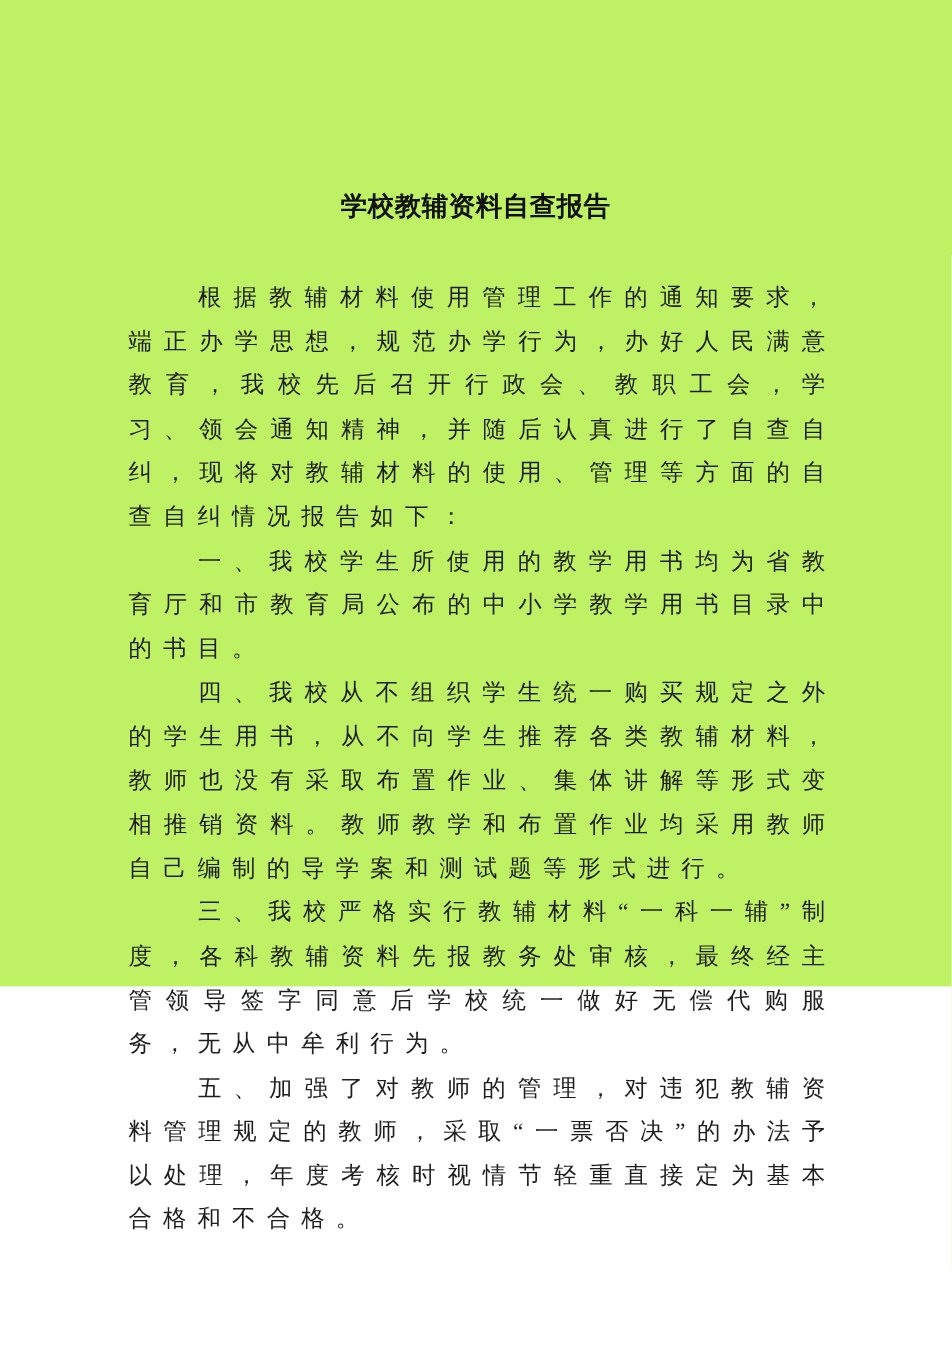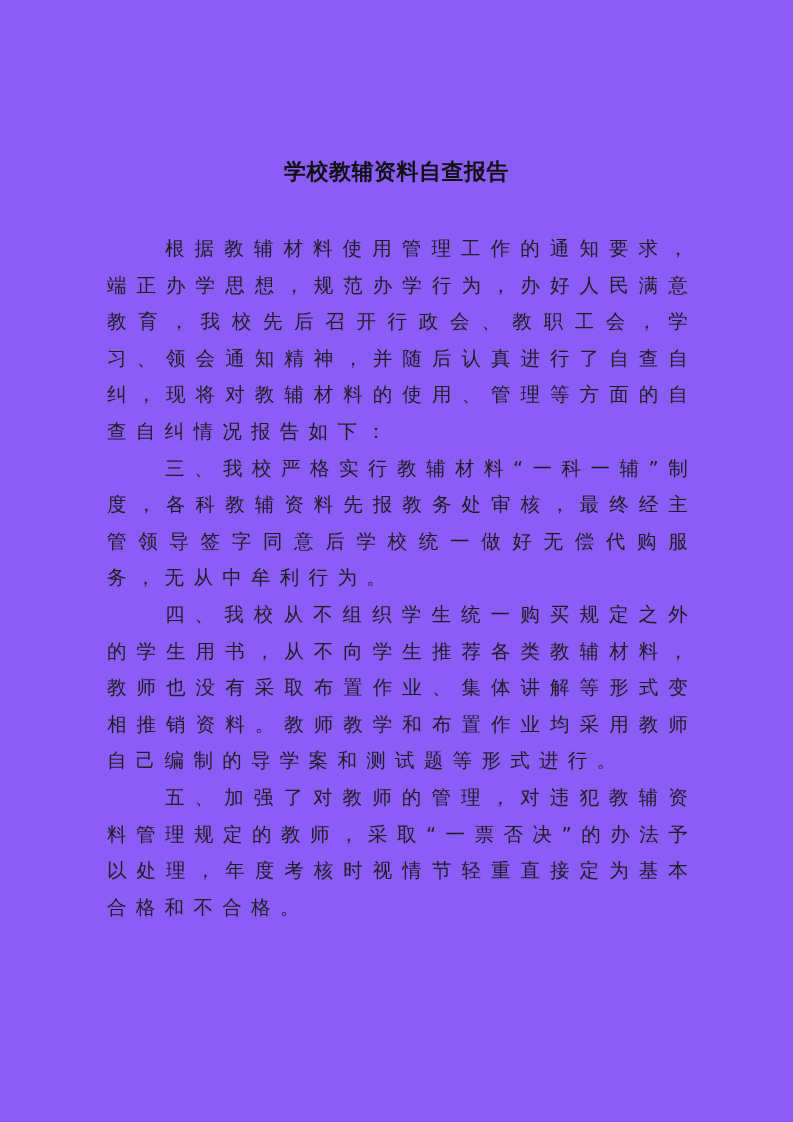--- a/index.html
+++ b/index.html
@@ -13,22 +13,22 @@
       position: relative;
       overflow: hidden;
       font-family: "DejaVu Sans", sans-serif;
       color: #1a1a1a;
     }
     .page {
       position: absolute;
       left: 0;
       top: 0;
       width: 793px;
-      height: 1122px;
-      background: #8b5cf6;
+      height: 822px;
+      background: #bef264;
     }
     .title {
       position: absolute;
       top: 157px;
       left: 0;
       width: 793px;
       text-align: center;
       font-size: 22px;
       font-weight: bold;
       letter-spacing: 0.5px;
@@ -43,28 +43,30 @@
     }
     .para {
       margin: 0;
       font-size: 19.5px;
       line-height: 36.6px;
       letter-spacing: 9.3px;
       text-indent: 58px;
       text-align: justify;
       color: #1e1e1e;
       word-break: break-all;
+      font-family: Liberation Serif, serif;
     }
   </style>
 </head>
 <body>
 
 <div class="page">
   <h1 class="title">学校教辅资料自查报告</h1>
 
   <div class="body">
     <p class="para">根据教辅材料使用管理工作的通知要求，端正办学思想，规范办学行为，办好人民满意教育，我校先后召开行政会、教职工会，学习、领会通知精神，并随后认真进行了自查自纠，现将对教辅材料的使用、管理等方面的自查自纠情况报告如下：</p>
+    <p class="para">一、我校学生所使用的教学用书均为省教育厅和市教育局公布的中小学教学用书目录中的书目。</p>
+    <p class="para">四、我校从不组织学生统一购买规定之外的学生用书，从不向学生推荐各类教辅材料，教师也没有采取布置作业、集体讲解等形式变相推销资料。教师教学和布置作业均采用教师自己编制的导学案和测试题等形式进行。</p>
     <p class="para">三、我校严格实行教辅材料“一科一辅”制度，各科教辅资料先报教务处审核，最终经主管领导签字同意后学校统一做好无偿代购服务，无从中牟利行为。</p>
-    <p class="para">四、我校从不组织学生统一购买规定之外的学生用书，从不向学生推荐各类教辅材料，教师也没有采取布置作业、集体讲解等形式变相推销资料。教师教学和布置作业均采用教师自己编制的导学案和测试题等形式进行。</p>
     <p class="para">五、加强了对教师的管理，对违犯教辅资料管理规定的教师，采取“一票否决”的办法予以处理，年度考核时视情节轻重直接定为基本合格和不合格。</p>
 
   </div>
 </div>
 
 </body></html>

